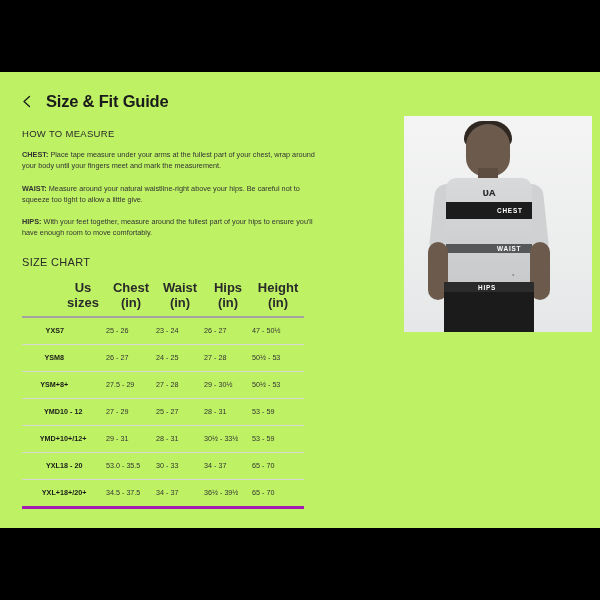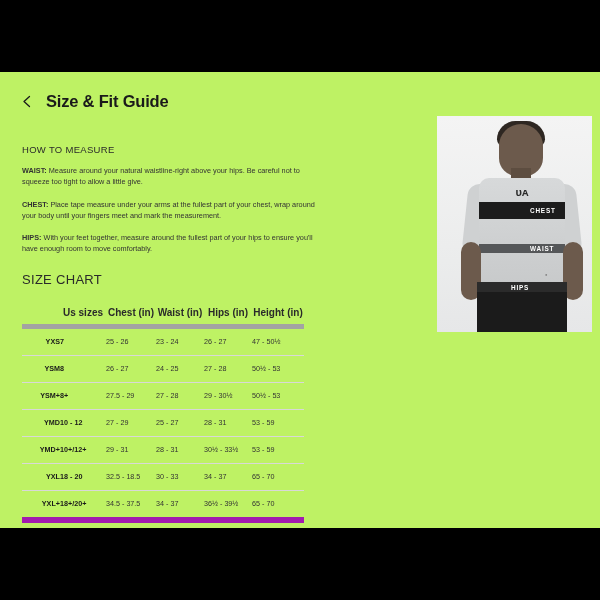--- a/index.html
+++ b/index.html
@@ -44,52 +44,52 @@
   }
   .content {
     padding: 14px 22px 0 22px;
     position: relative;
   }
   .section-heading {
     font-size: 9.5px;
     font-weight: normal;
     color: #2a2a2a;
     letter-spacing: 0.3px;
-    margin: 16px 0 10px 0;
+    margin: 0 0 10px 0;
   }
   .measure-block {
     width: 300px;
   }
   .measure-p {
     font-size: 7.3px;
     line-height: 1.55;
     color: #333333;
     margin: 0 0 11px 0;
   }
   .measure-p b {
     font-weight: bold;
   }
   .size-chart-heading {
-    font-size: 13px;
+    font-size: 11px;
     color: #2a2a2a;
     letter-spacing: 0.3px;
-    margin: 17px 0 17px 0;
+    margin: 17px 0 9px 0;
   }
   table {
     border-collapse: collapse;
     width: 282px;
     table-layout: fixed;
   }
   thead th {
-    font-size: 10px;
+    font-size: 13px;
     font-weight: bold;
     color: #2a2a2a;
     text-align: center;
     padding: 3px 0 6px 0;
-    border-bottom: 5px solid #a3a3a3;
+    border-bottom: 2px solid #a3a3a3;
   }
   thead th.first {
     text-align: left;
     padding-left: 2px;
   }
   tbody td {
     font-size: 7.2px;
     color: #333333;
     text-align: left;
     padding: 6px 0;
@@ -101,27 +101,27 @@
     font-weight: bold;
     color: #1a1a1a;
     padding-left: 2px;
   }
   tbody td.us {
     font-weight: bold;
     color: #1a1a1a;
     text-align: left;
   }
   tbody tr:last-child td {
-    border-bottom: 6px solid #a21caf;
+    border-bottom: 3px solid #a21caf;
   }
   .photo {
     position: absolute;
     right: 8px;
     top: 2px;
-    width: 155px;
+    width: 188px;
     height: 216px;
     background: #f1f1f1;
     overflow: hidden;
   }
   .ph-bg {
     position: absolute;
     inset: 0;
     background: linear-gradient(180deg, #f4f4f4 0%, #eceded 60%, #e6e7e8 100%);
   }
   .ph-head {
@@ -296,24 +296,24 @@
       <div class="ph-small">●</div>
       <div class="ph-label lbl-chest">CHEST</div>
       <div class="ph-label lbl-waist">WAIST</div>
       <div class="ph-label lbl-hips">HIPS</div>
     </div>
 
     <div class="section-heading">HOW TO MEASURE</div>
 
     <div class="measure-block">
       <p class="measure-p">
-        <b>WAIST:</b><span> Measure around your natural waistline-right above your hips. Be careful not to squeeze too tight to allow a little give.</span>
+        <b>CHEST:</b><span> Place tape measure under your arms at the fullest part of your chest, wrap around your body until your fingers meet and mark the measurement.</span>
       </p>
       <p class="measure-p">
-        <b>CHEST:</b><span> Place tape measure under your arms at the fullest part of your chest, wrap around your body until your fingers meet and mark the measurement.</span>
+        <b>WAIST:</b><span> Measure around your natural waistline-right above your hips. Be careful not to squeeze too tight to allow a little give.</span>
       </p>
       <p class="measure-p">
         <b>HIPS:</b><span> With your feet together, measure around the fullest part of your hips to ensure you'll have enough room to move comfortably.</span>
       </p>
     </div>
 
     <div class="size-chart-heading">SIZE CHART</div>
 
     <table>
       <colgroup>
@@ -371,21 +371,21 @@
           <td class="lbl">YMD+</td>
           <td class="us">10+/12+</td>
           <td>29 - 31</td>
           <td>28 - 31</td>
           <td>30½ - 33½</td>
           <td>53 - 59</td>
         </tr>
         <tr>
           <td class="lbl">YXL</td>
           <td class="us">18 - 20</td>
-          <td>32.5 - 18.5</td>
+          <td>53.0 - 35.5</td>
           <td>30 - 33</td>
           <td>34 - 37</td>
           <td>65 - 70</td>
         </tr>
         <tr>
           <td class="lbl">YXL+</td>
           <td class="us">18+/20+</td>
           <td>34.5 - 37.5</td>
           <td>34 - 37</td>
           <td>36½ - 39½</td>

